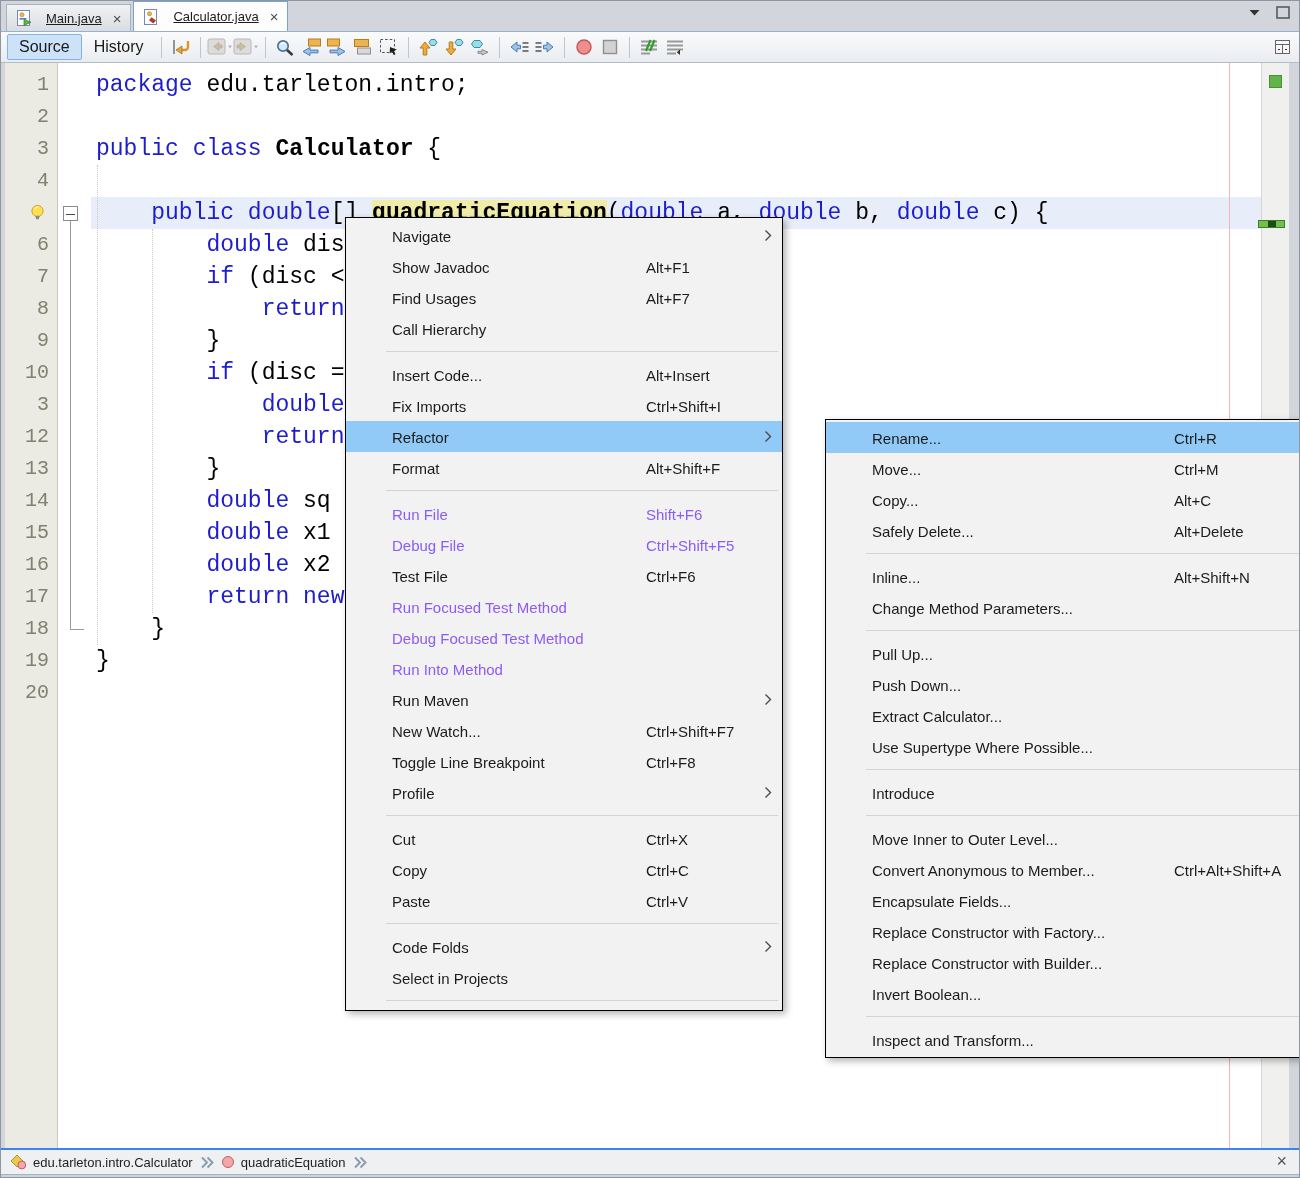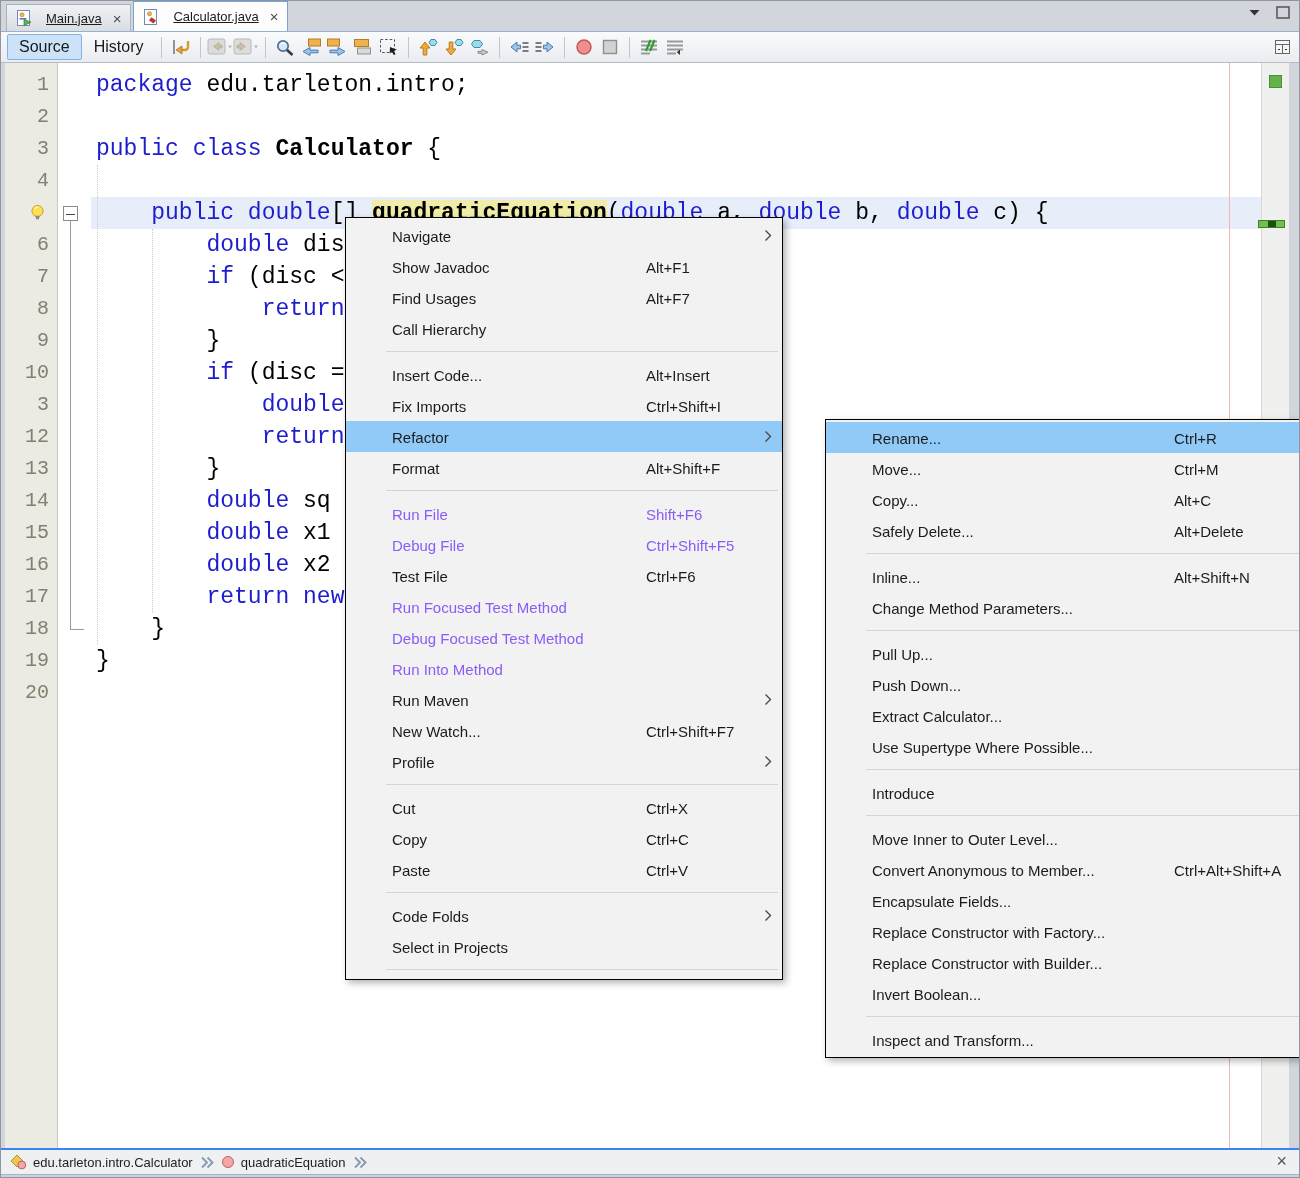--- a/index.html
+++ b/index.html
@@ -385,20 +385,24 @@
         <span class="lbl">Run Maven</span>
         <span class="arr"><svg width="8" height="13">
             <path d="M1.5 1.5l5 5-5 5" fill="none" stroke="#4a4a4a" stroke-width="1.4"></path>
           </svg></span>
       </div>
       <div class="mi">
         <span class="lbl">New Watch...</span>
         <span class="sc">Ctrl+Shift+F7</span>
       </div>
       <div class="mi">
+        <span class="lbl">Toggle Line Breakpoint</span>
+        <span class="sc">Ctrl+F8</span>
+      </div>
+      <div class="mi">
         <span class="lbl">Profile</span>
         <span class="arr"><svg width="8" height="13">
             <path d="M1.5 1.5l5 5-5 5" fill="none" stroke="#4a4a4a" stroke-width="1.4"></path>
           </svg></span>
       </div>
       <div class="msep"></div>
       <div class="mi">
         <span class="lbl">Cut</span>
         <span class="sc">Ctrl+X</span>
       </div>

